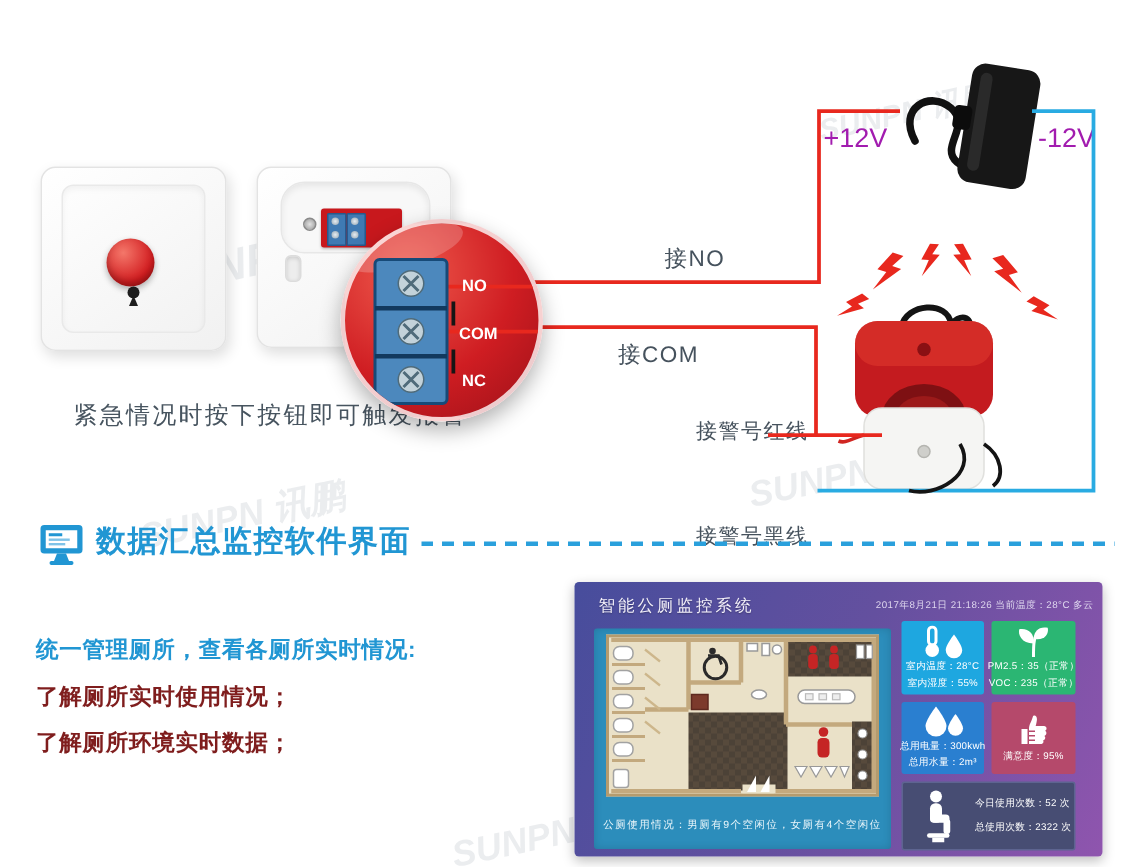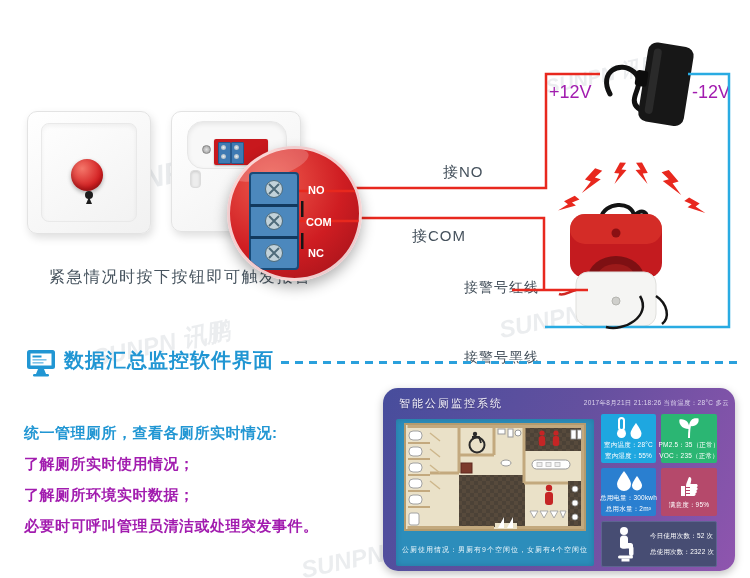--- a/index.html
+++ b/index.html
@@ -46,26 +46,26 @@
   .wire-label{position:absolute;color:#46525d;font-size:15px;letter-spacing:1px;white-space:nowrap;}
   .pw-label{position:absolute;color:#a21caf;font-size:18px;white-space:nowrap;}
   #diagram-caption{left:49px;top:267px;font-size:16px;letter-spacing:1.5px;color:#47545f;}
 
   
   #section-title{left:64px;top:347px;font-size:20px;font-weight:bold;color:#2196d3;letter-spacing:1px;}
   #header-dashes{left:281px;top:361px;width:462px;height:3px;
          background:repeating-linear-gradient(90deg,#2aa0dc 0 8px,transparent 8px 14px);}
 
   
-  .desc-line{position:absolute;left:24px;font-size:15px;font-weight:bold;color:#a21caf;
+  .desc-line{position:absolute;left:24px;font-size:15px;font-weight:bold;color:#7f1d1d;
          letter-spacing:0.5px;white-space:nowrap;}
   .desc-headline{color:#2196d3;}
 
   
-  #software{left:383px;top:388px;width:352px;height:183px;border-radius:15px;
+  #software{left:383px;top:388px;width:352px;height:183px;border-radius:3px;
          background:linear-gradient(115deg,#474d9c 0%,#64509f 48%,#8f55ae 100%);
          box-shadow:0 3px 8px rgba(0,0,0,.25);overflow:hidden;}
   .sw-title{position:absolute;left:16px;top:8px;font-size:11px;letter-spacing:2px;color:#f4f1fa;
          text-shadow:0 1px 1px rgba(0,0,0,.3);}
   .sw-status{position:absolute;right:6px;top:11px;font-size:6.5px;color:#ded6ee;letter-spacing:.3px;}
   .floor-panel{position:absolute;left:13px;top:31px;width:198px;height:147px;background:#2c8dbb;
          border-radius:2px;box-shadow:inset 0 0 6px rgba(0,0,0,.15);}
   .floor-frame{position:absolute;left:8px;top:4px;width:182px;height:108px;background:#eae1c8;
          border:2px solid #b49b6e;box-sizing:border-box;}
   .floor-caption{position:absolute;left:0;right:0;top:126px;text-align:center;font-size:7px;
@@ -197,21 +197,20 @@
     <rect x="6.5" y="13" width="11" height="1.6" fill="#7fc3e8"></rect>
     <path d="M12,20 L18,20 L20,25 L10,25 Z" fill="#2196d3"></path>
     <rect x="7" y="25" width="16" height="2.6" rx="1.3" fill="#2196d3"></rect>
   </svg>
   <div class="abs" id="section-title">数据汇总监控软件界面</div>
   <div class="abs" id="header-dashes"></div>
 
   <div class="desc-line desc-headline" style="top:424px;">统一管理厕所，查看各厕所实时情况:</div>
   <div class="desc-line" style="top:455px;">了解厕所实时使用情况；</div>
   <div class="desc-line" style="top:486px;">了解厕所环境实时数据；</div>
-  <div class="desc-line" style="top:517px;">必要时可呼叫管理员清洁或处理突发事件。</div>
 
   <div id="software" class="abs">
     <div class="sw-title">智能公厕监控系统</div>
     <div class="sw-status">2017年8月21日  21:18:26  当前温度：28°C  多云</div>
 
     <div class="floor-panel">
       <div class="floor-frame">
         <svg width="178" height="104" viewBox="0 0 178 104">
           <defs>
             <pattern id="tiles" width="8" height="8" patternUnits="userSpaceOnUse">

